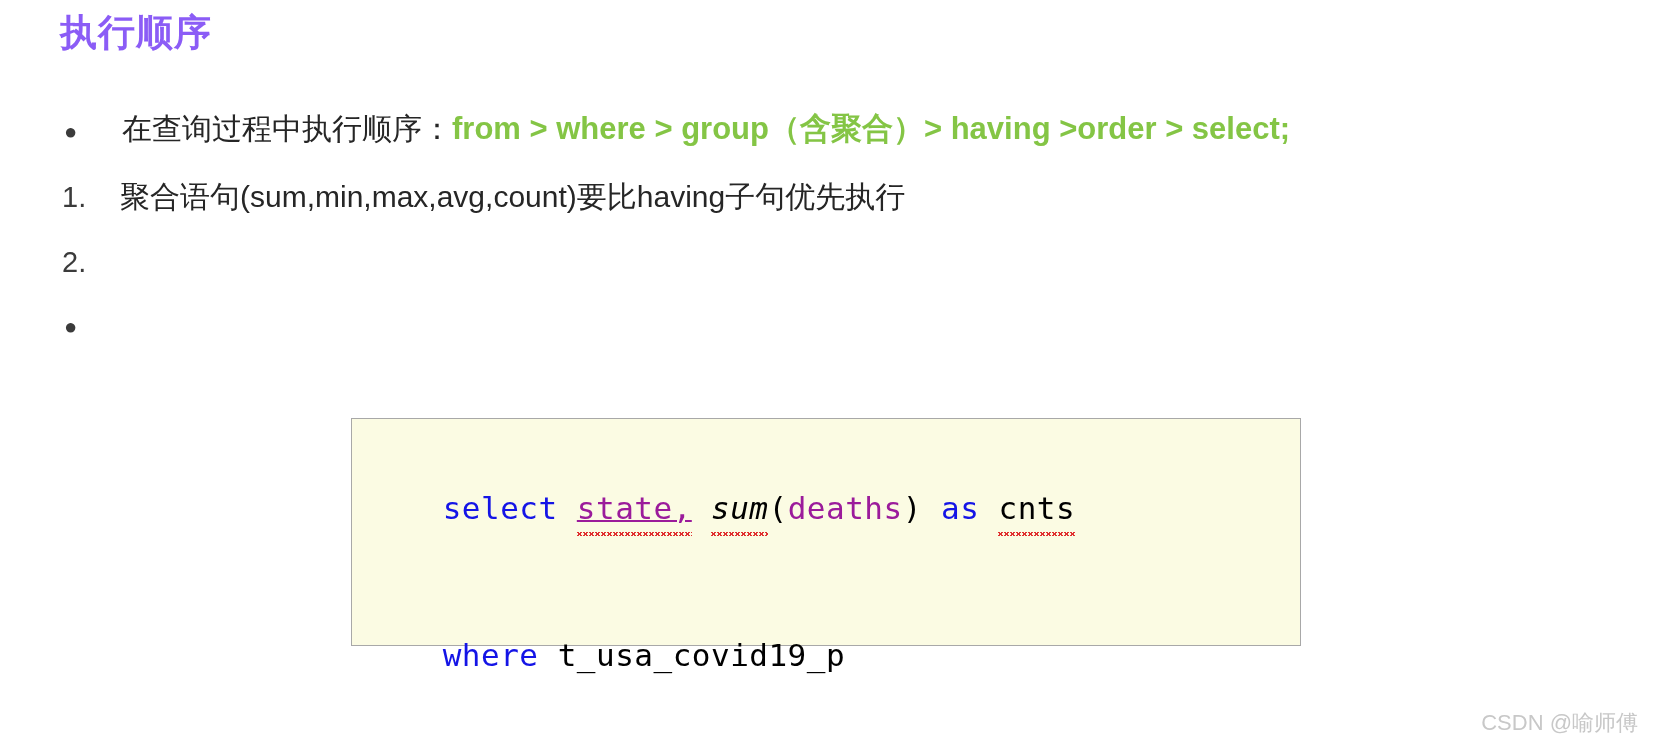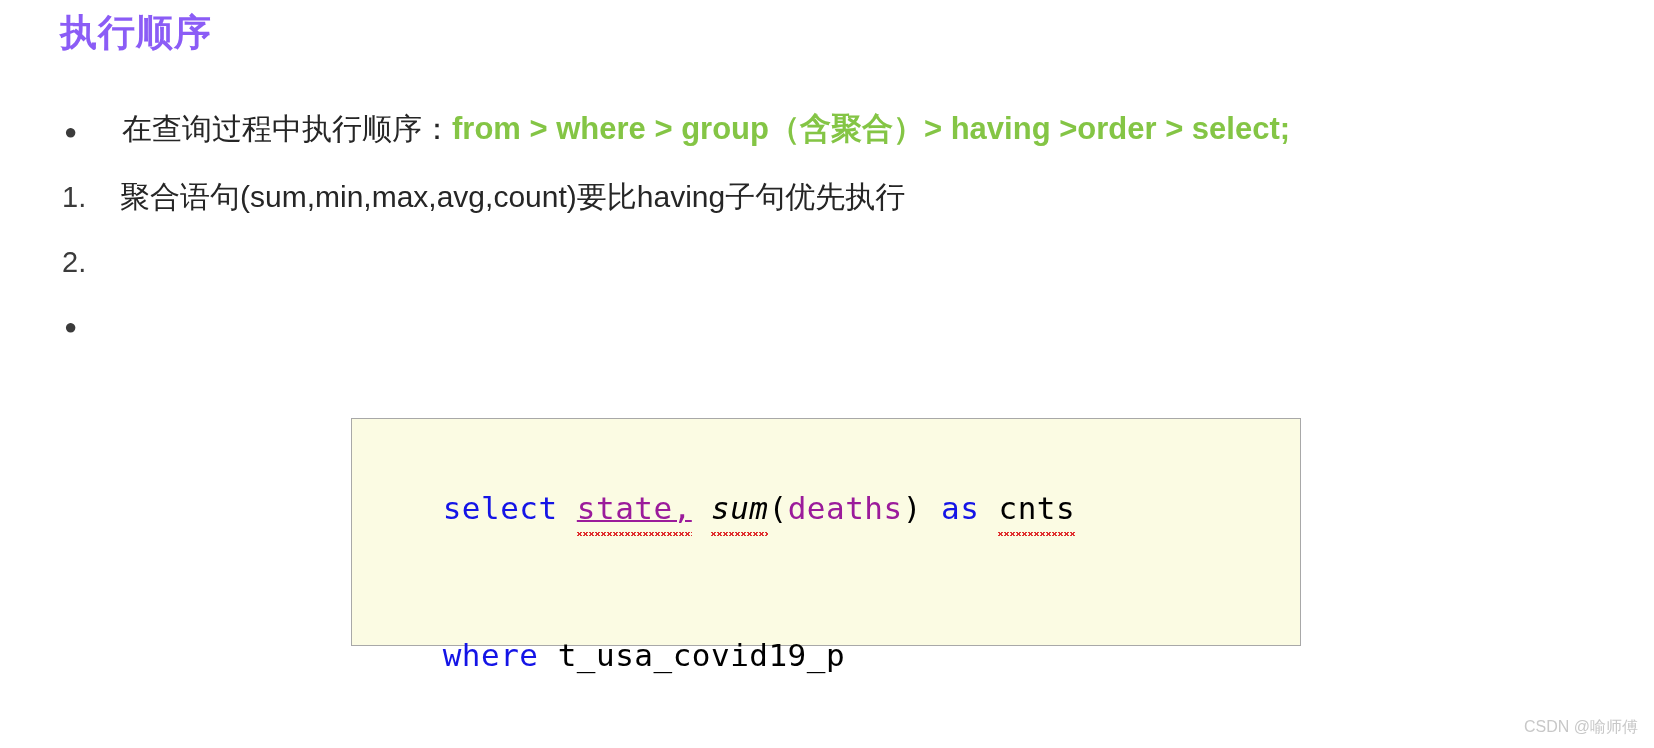--- a/index.html
+++ b/index.html
@@ -116,21 +116,21 @@
       linear-gradient(-45deg, transparent 40%, #e03030 40%, #e03030 60%, transparent 60%);
     background-size: 6px 4px;
     background-repeat: repeat-x;
   }
 
   
   #watermark {
     position: absolute;
     right: 16px;
     bottom: 10px;
-    font-size: 16px;
+    font-size: 22px;
     color: #c8c8c8;
     white-space: nowrap;
   }
 </style>
 </head>
 <body>
 
 <div id="slide-title">执行顺序</div>
 
 <div id="body-list">

